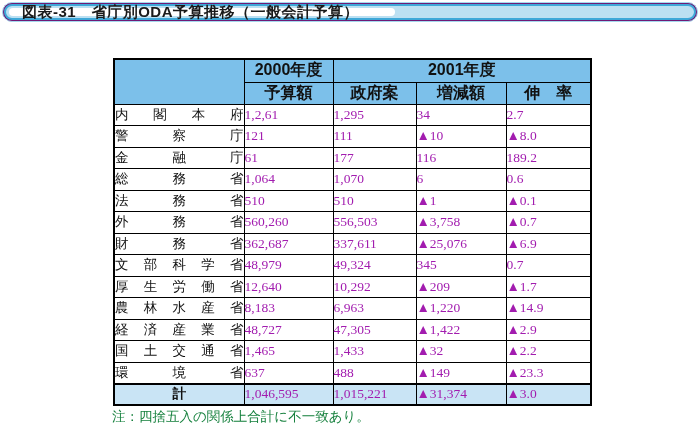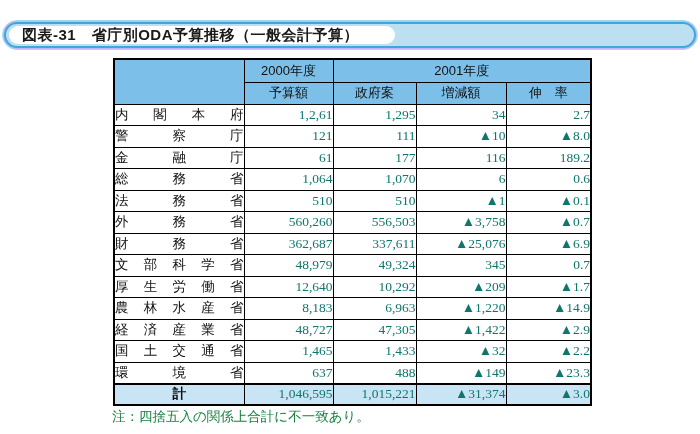--- a/index.html
+++ b/index.html
@@ -8,27 +8,27 @@
     width: 700px;
     height: 434px;
     background: #ffffff;
     overflow: hidden;
     font-family: "Liberation Sans", "DejaVu Sans", sans-serif;
   }
 
   
   .banner-outer {
     position: absolute;
-    left: 2px; top: 20px; right: 2px;
-    height: 30px;
+    left: 2px; top: 2px; right: 2px;
+    height: 20px;
     border: 1px solid var(--banner-ring, #a6d9ee);
     border-radius: 16px;
     box-sizing: border-box;
     padding: 1px;
-    background: #c4b5fd;
+    background: #701a75;
   }
   .banner {
     position: relative;
     width: 100%; height: 100%;
     background: var(--banner-fill, #bce0f2);
     border: 2px solid var(--banner-border, #3fa8d8);
     border-radius: 13px;
     box-sizing: border-box;
   }
   .banner-titlebox {
@@ -71,22 +71,22 @@
     border: 2px solid #000;
   }
   table.budget th, table.budget td {
     border: 1px solid #000;
     box-sizing: border-box;
     padding: 0;
     vertical-align: middle;
   }
   table.budget thead th {
     background: var(--header-blue, #7cc0ea);
-    font-size: 13px;
-    font-weight: normal;
+    font-size: 16px;
+    font-weight: bold;
     color: #111;
     text-align: center;
   }
   table.budget thead tr.h1 th { height: 23px; }
   table.budget thead tr.h2 th { height: 22px; }
   th.corner { background: var(--header-blue, #7cc0ea); }
 
   table.budget tbody td { height: 21.5px; }
   td.name {
     padding: 0 11px;
@@ -94,23 +94,23 @@
     color: #111;
   }
   td.name .just {
     display: flex;
     justify-content: space-between;
     width: 100%;
   }
   td.num {
     font-family: "Liberation Serif", "DejaVu Serif", serif;
     font-size: 13.5px;
-    text-align: right;
+    text-align: left;
     padding-right: 14px;
-    color: #0f766e;
+    color: #a21caf;
   }
   tr.total td {
     background: var(--total-blue, #c9e4f5);
     border-top: 2px solid #000;
     height: 22px;
   }
   tr.total td.name {
     text-align: center;
     font-weight: bold;
     font-size: 13.5px;

